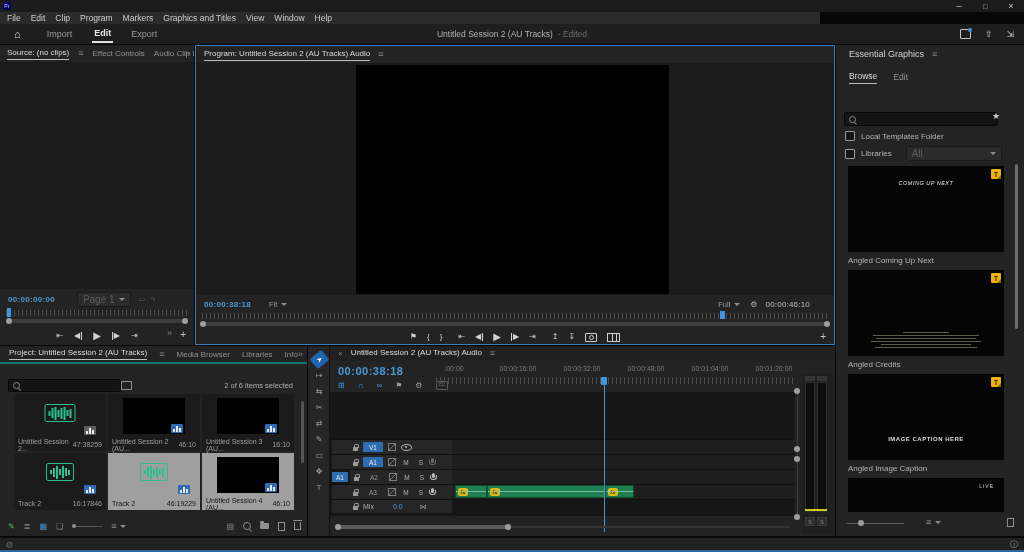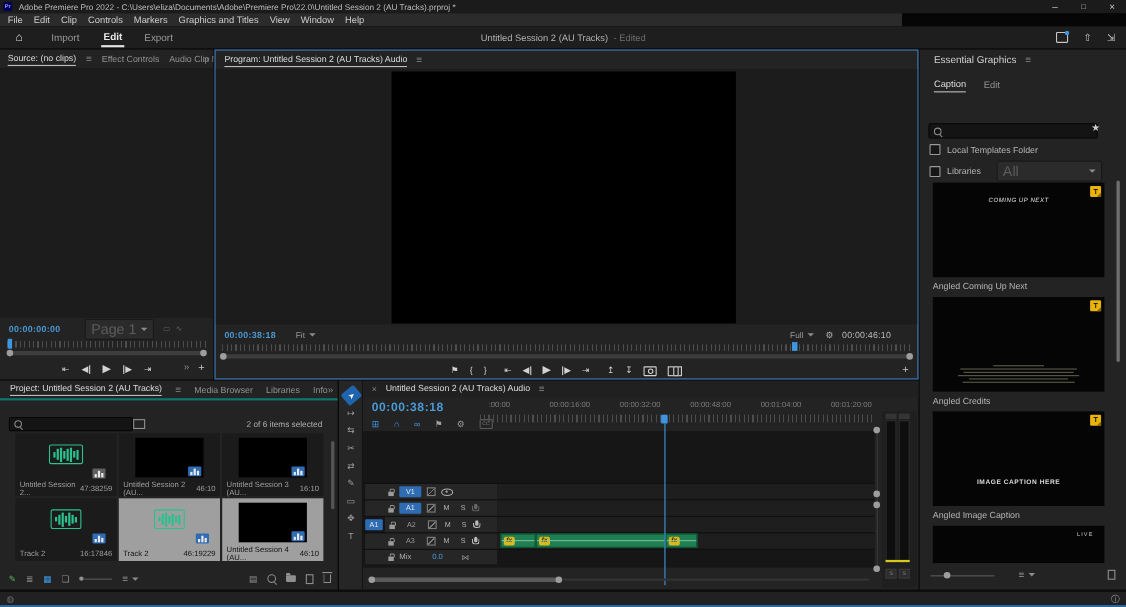--- a/index.html
+++ b/index.html
@@ -20,21 +20,21 @@
   .tbtn.play{font-size:10px;}
   .bar-l{border-left:1px solid #d2d2d2;padding-left:1px;}
   .bar-r{border-right:1px solid #d2d2d2;padding-right:1px;}
   .dim{color:#5e5e5e;}
   .ticks{background:repeating-linear-gradient(90deg,#4d4d4d 0,#4d4d4d 1px,transparent 1px,transparent 4px);}
   .scrollline{height:4px;background:#3d3d3d;border-radius:2px;}
   .knob{width:6px;height:6px;border-radius:50%;background:#9d9d9d;}
   .caret{display:inline-block;width:0;height:0;border-left:3px solid transparent;
          border-right:3px solid transparent;border-top:3px solid #8c8c8c;margin-left:4px;}
   .dd{background:#2b2b2b;border:1px solid #191919;border-radius:2px;color:#8f8f8f;
-      font-size:13px;padding:1px 5px;display:flex;align-items:center;}
+      font-size:10px;padding:1px 5px;display:flex;align-items:center;}
   .dd.disabled{color:#5c5c5c;justify-content:center;}
   .searchbox{background:#141414;border:1px solid #060606;border-radius:2px;display:flex;align-items:center;padding:0 4px;}
   .mag{width:5px;height:5px;border:1px solid #8a8a8a;border-radius:50%;position:relative;display:inline-block;}
   .mag::after{content:"";position:absolute;width:3px;height:1px;background:#8a8a8a;right:-2px;bottom:-2px;transform:rotate(45deg);}
   .cb{width:8px;height:8px;border:1px solid #9a9a9a;border-radius:1px;background:#161616;display:inline-block;}
   .lock{width:5px;height:4px;background:#9a9a9a;position:relative;display:inline-block;margin-top:3px;}
   .lock::before{content:"";position:absolute;top:-3px;left:.5px;width:3px;height:3px;border:1px solid #9a9a9a;border-bottom:none;border-radius:2px 2px 0 0;}
   .synclock{width:6px;height:6px;border:1px solid #7e7e7e;display:inline-block;
      background:linear-gradient(135deg,transparent 44%,#7e7e7e 44%,#7e7e7e 58%,transparent 58%);}
   .eye{width:9px;height:5px;border:1px solid #b0b0b0;border-radius:50%;display:inline-block;position:relative;}
@@ -88,33 +88,32 @@
   .stock-ic{width:9px;height:9px;background:#d9d9d9;border-radius:2px;color:#1a1a1a;font-size:5.5px;font-weight:bold;display:flex;align-items:center;justify-content:center;}
   .ccbox{border:1px solid #5a5a5a;color:#7a7a7a;font-size:4.5px;padding:1px 2px;border-radius:1px;line-height:1;}
 </style>
 </head>
 <body>
 
 <div id="app">
 
   <div class="abs f" style="left:0;top:0;width:1024px;height:12px;background:#1b1b1b;">
     <div class="f" style="margin-left:3px;width:8px;height:8px;background:#00005b;border-radius:1px;justify-content:center;color:#9999ff;font-size:5px;font-weight:bold;">Pr</div>
-    <div class="nw" style="margin-left:6px;font-size:7.5px;color:#bdbdbd;">Adobe Premiere Pro 2022 - C:\Users\eliza\Documents\Adobe\Premiere Pro\22.0\Untitled Session 2 (AU Tracks).prproj *</div>
     <div class="f" style="margin-left:auto;gap:0;">
       <div style="width:26px;text-align:center;font-size:9px;color:#c8c8c8;">–</div>
       <div style="width:26px;text-align:center;font-size:7px;color:#c8c8c8;">□</div>
       <div style="width:26px;text-align:center;font-size:9px;color:#c8c8c8;">×</div>
     </div>
   </div>
 
   <div class="abs f" style="left:0;top:12px;width:820px;height:12px;background:#2b2b2b;padding-left:2px;box-sizing:border-box;">
     <span style="padding:0 5px;font-size:8.5px;color:#cdcdcd;">File</span>
     <span style="padding:0 5px;font-size:8.5px;color:#cdcdcd;">Edit</span>
     <span style="padding:0 5px;font-size:8.5px;color:#cdcdcd;">Clip</span>
-    <span style="padding:0 5px;font-size:8.5px;color:#cdcdcd;">Controls</span>
+    <span style="padding:0 5px;font-size:8.5px;color:#cdcdcd;">Program</span>
     <span style="padding:0 5px;font-size:8.5px;color:#cdcdcd;">Markers</span>
     <span style="padding:0 5px;font-size:8.5px;color:#cdcdcd;">Graphics and Titles</span>
     <span style="padding:0 5px;font-size:8.5px;color:#cdcdcd;">View</span>
     <span style="padding:0 5px;font-size:8.5px;color:#cdcdcd;">Window</span>
     <span style="padding:0 5px;font-size:8.5px;color:#cdcdcd;">Help</span>
   </div>
 
   <div class="abs f" style="left:0;top:24px;width:1024px;height:20px;background:#1e1e1e;">
     <span style="margin-left:14px;font-size:11px;color:#d8d8d8;line-height:1;">⌂</span>
     <span style="margin-left:26px;font-size:9px;color:#999;">Import</span>
@@ -207,21 +206,21 @@
     </div>
     <span class="abs" style="right:8px;top:285px;font-size:10px;color:#c8c8c8;">+</span>
   </div>
 
   <div class="panel" style="left:836px;top:45px;width:188px;height:491px;">
     <div class="f" style="height:18px;gap:8px;padding-left:13px;">
       <span style="font-size:9px;color:#d0d0d0;">Essential Graphics</span>
       <span class="menu-glyph">≡</span>
     </div>
     <div class="f" style="height:18px;gap:16px;padding-left:13px;margin-top:5px;">
-      <span class="ptab active" style="font-size:8.5px;">Caption</span>
+      <span class="ptab active" style="font-size:8.5px;">Browse</span>
       <span class="ptab" style="font-size:8.5px;">Edit</span>
     </div>
     <div class="abs searchbox" style="left:8px;top:67px;width:144px;height:12px;">
       <span class="mag"></span>
     </div>
     <span class="abs" style="left:156px;top:66px;font-size:9px;color:#cfcfcf;">★</span>
     <div class="abs f" style="left:9px;top:86px;gap:6px;">
       <span class="cb"></span>
       <span style="font-size:8px;color:#b5b5b5;">Local Templates Folder</span>
     </div>

